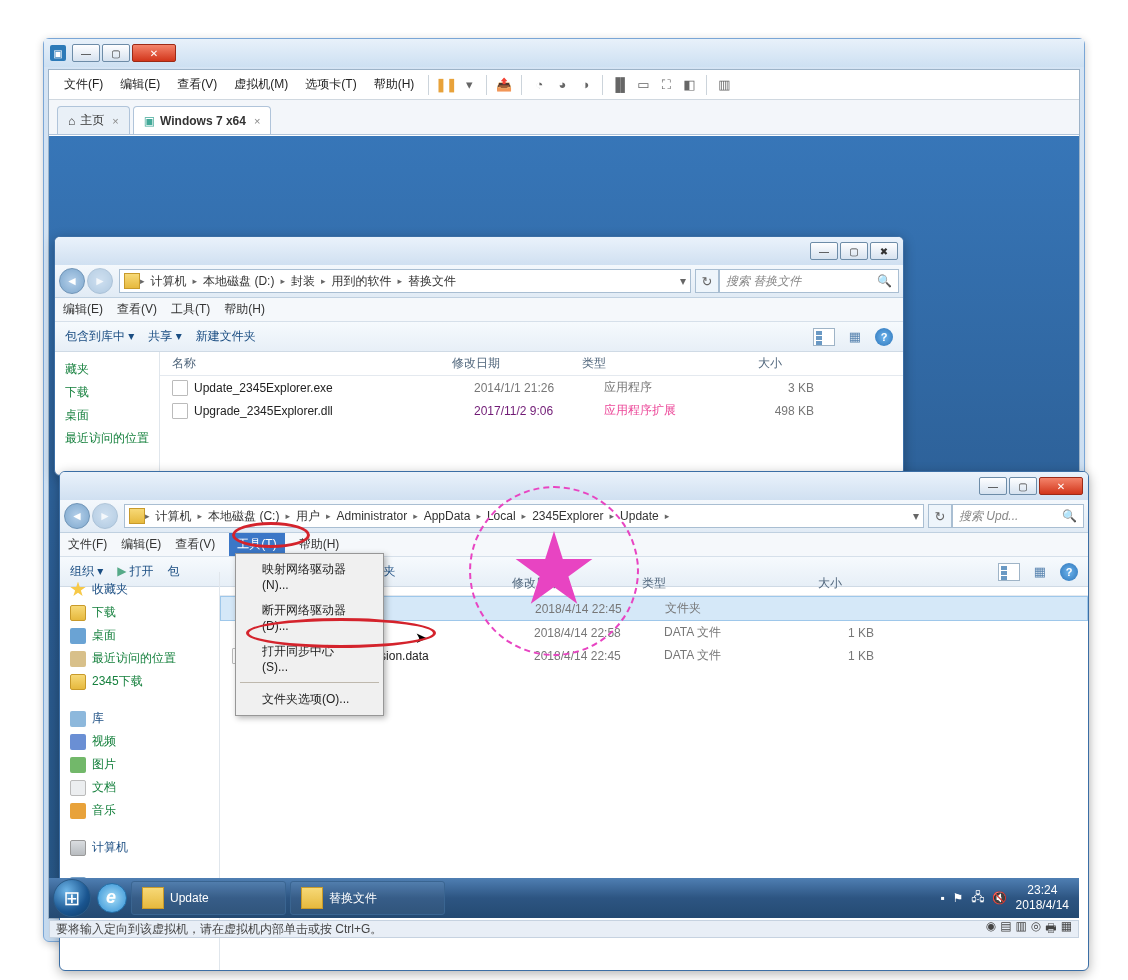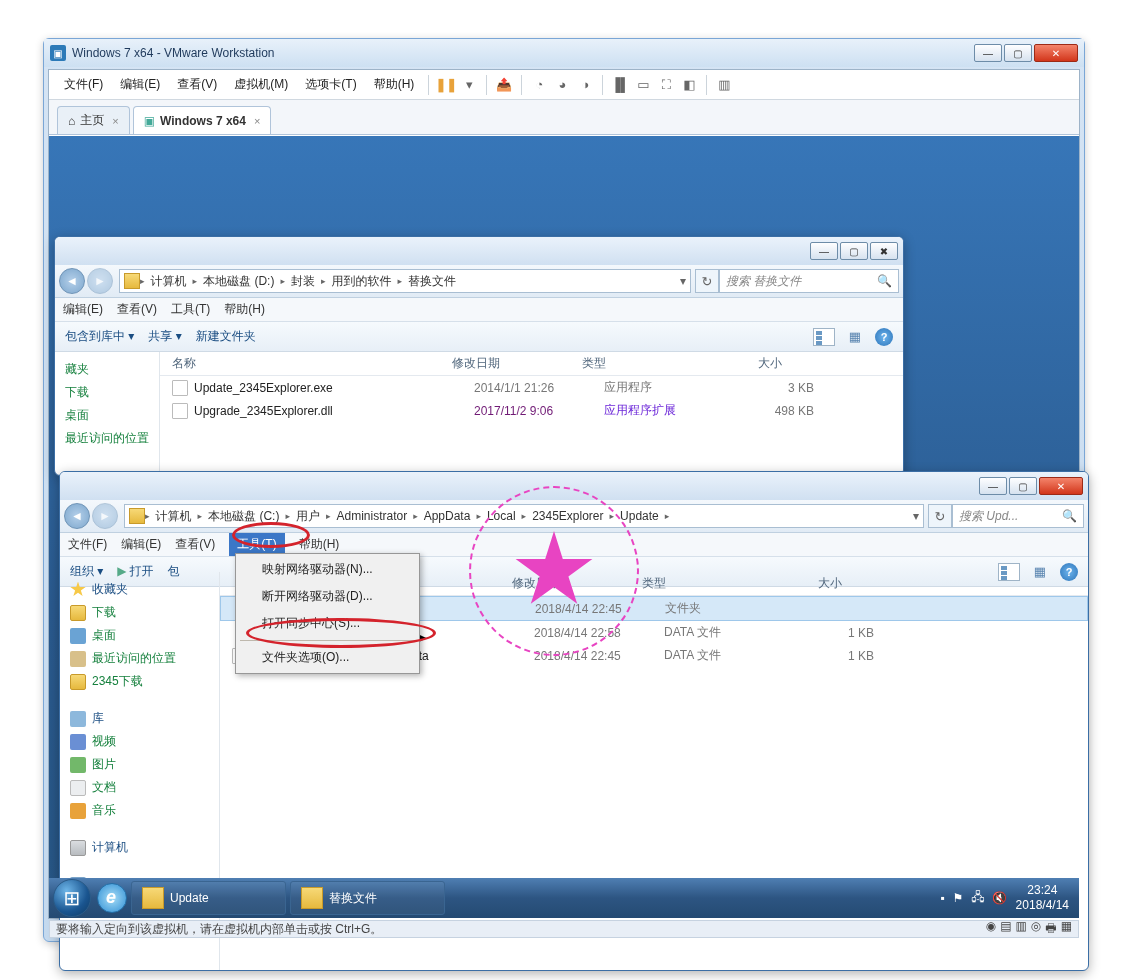--- a/index.html
+++ b/index.html
@@ -51,21 +51,21 @@
 .c-name{width:280px}
 .c-date{width:130px}
 .c-type{width:120px}
 .c-size{width:90px;text-align:right}
 .row{display:flex;align-items:center;padding:3px 0 3px 12px;color:#222}
 .row.sel{background:#d5e8f8;border:1px solid #9ec7ea}
 .row .ico{width:16px;height:16px;margin-right:6px;background:#fff;border:1px solid #bbb;display:inline-block;border-radius:1px}
 .fav-star{background:#f7c948!important;clip-path:polygon(50% 0,61% 35%,98% 35%,68% 57%,79% 91%,50% 70%,21% 91%,32% 57%,2% 35%,39% 35%)}
 .folder-ico{background:linear-gradient(#f7d977,#e6b93e)!important;border:1px solid #c89a2a!important}
 .drive-ico{background:linear-gradient(#dadde0,#b8bcc0)!important;border:1px solid #999!important}
-.dropdown{position:absolute;left:175px;top:340px;width:185px;background:#f0f0f0;border:1px solid #979797;box-shadow:2px 2px 6px rgba(0,0,0,.3);z-index:50;padding:2px}
+.dropdown{position:absolute;left:175px;top:340px;width:149px;background:#f0f0f0;border:1px solid #979797;box-shadow:2px 2px 6px rgba(0,0,0,.3);z-index:50;padding:2px}
 .dd-item{padding:5px 24px;color:#222;background:#f0f0f0}
 .dd-sep{height:1px;background:#beb8ad;margin:3px 2px}
 .red-oval{position:absolute;border:3px solid #d4232c;border-radius:50%;pointer-events:none;z-index:60}
 .watermark{position:absolute;left:415px;top:345px;width:180px;height:180px;z-index:100;pointer-events:none;display:flex;align-items:center;justify-content:center}
 .wm-circle{position:absolute;width:170px;height:170px;border:2px dashed #e844c2;border-radius:50%}
 .wm-star{width:80px;height:80px;background:#e844c2;clip-path:polygon(50% 0,61% 35%,98% 35%,68% 57%,79% 91%,50% 70%,21% 91%,32% 57%,2% 35%,39% 35%)}
 .taskbar{position:absolute;left:0;right:0;bottom:0;height:40px;background:linear-gradient(#4f7fb3,#2d5582,#244a72);display:flex;align-items:center;padding:0 4px}
 .start-orb{width:38px;height:38px;border-radius:50%;background:radial-gradient(circle at 35% 30%,#6db5e8,#1a5590 60%,#0e3a63);border:1px solid #2a5b88;display:flex;align-items:center;justify-content:center;color:#fff;font-size:20px}
 .tb-item{height:34px;border:1px solid #3a6591;border-radius:3px;margin-left:4px;padding:0 10px;display:flex;align-items:center;gap:6px;color:#fff;background:rgba(255,255,255,.05)}
 .tb-item.wide{width:155px}
@@ -79,21 +79,20 @@
 .view-ico{width:22px;height:18px;border:1px solid #9fb4c7;background:#fff;display:inline-block;position:relative}
 .view-ico::before{content:"";position:absolute;left:2px;top:2px;width:6px;height:4px;background:#6a99c4;box-shadow:0 5px #6a99c4,0 10px #6a99c4}
 .menu-open{background:#3b77c7!important;color:#fff!important;padding:3px 8px}
 </style>
 </head>
 <body>
 
 <div class="outer-frame">
   <div class="titlebar">
     <span class="icon">▣</span>
-    <span class="txt">Windows 7 x64 - VMware Workstation</span>
     <div class="win-btns">
       <div class="wbtn">—</div>
       <div class="wbtn">▢</div>
       <div class="wbtn cls">✕</div>
     </div>
   </div>
 
   <div class="vmware-body">
     <div class="menubar">
       <span class="mi">文件(F)</span>
@@ -200,21 +199,21 @@
               <span class="ico"></span>
               <div class="c-name">Update_2345Explorer.exe</div>
               <div class="c-date" style="color:#777">2014/1/1 21:26</div>
               <div class="c-type" style="color:#777">应用程序</div>
               <div class="c-size" style="color:#777">3 KB</div>
             </div>
             <div class="row">
               <span class="ico"></span>
               <div class="c-name">Upgrade_2345Explorer.dll</div>
               <div class="c-date" style="color:#701a75">2017/11/2 9:06</div>
-              <div class="c-type" style="color:#6d28d9">应用程序扩展</div>
+              <div class="c-type" style="color:#ec4899">应用程序扩展</div>
               <div class="c-size" style="color:#777">498 KB</div>
             </div>
           </div>
         </div>
       </div>
 
       <div class="explorer exp2">
         <div class="exp-titlebar">
           <div class="win-btns">
             <div class="wbtn">—</div>

